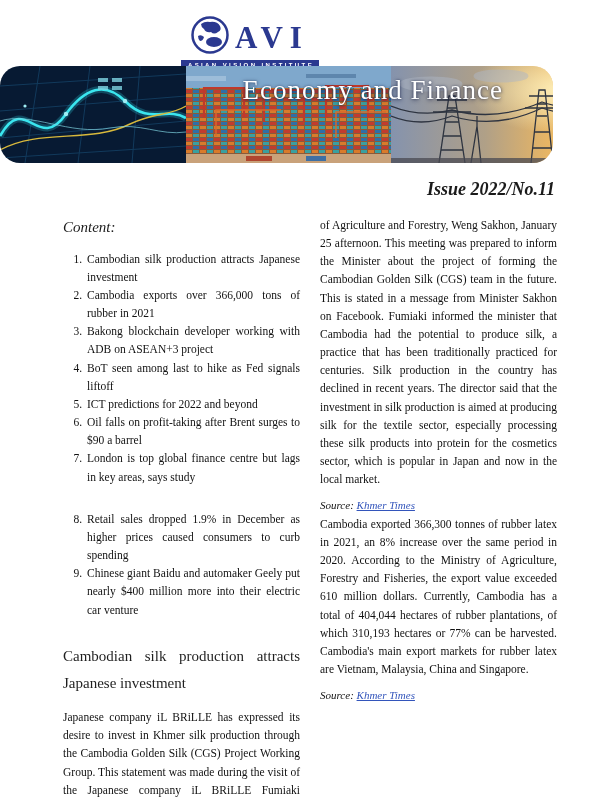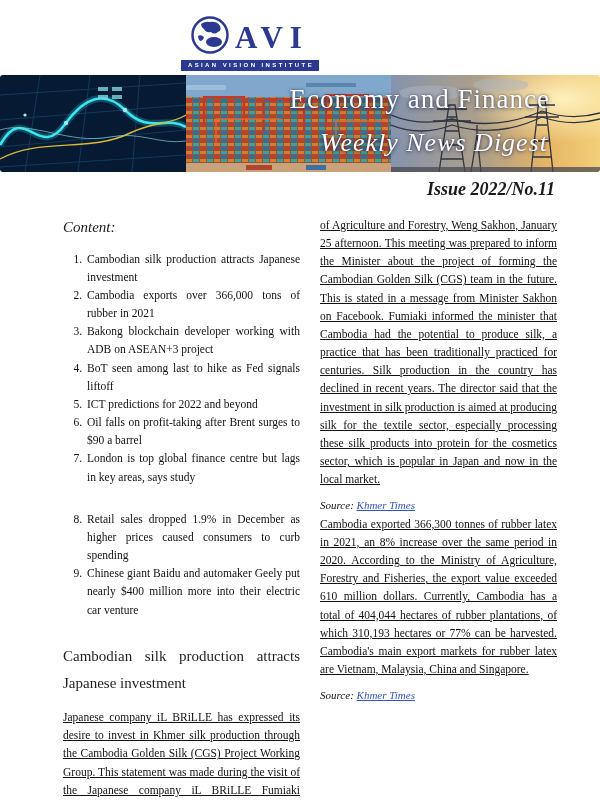--- a/index.html
+++ b/index.html
@@ -10,21 +10,21 @@
   }
 
   
   .logo-wrap { position:absolute; top:16px; left:0; width:500px; display:flex; flex-direction:column; align-items:center; }
   .logo-row { display:flex; align-items:center; gap:6px; }
   .logo-acronym { font-size:31px; font-weight:bold; letter-spacing:7px; color:#2b3990; line-height:1; }
   .logo-bar { margin-top:2px; background:#2b3990; color:#fff; font-family:"Liberation Sans", sans-serif;
     font-size:6px; font-weight:bold; letter-spacing:2.4px; padding:2px 5px 2px 7px; line-height:1.2; }
 
   
-  .banner { position:absolute; top:75px; left:0; width:600px; height:97px; border-radius:3px; overflow:hidden; display:flex; }
+  .banner { position:absolute; top:66px; left:0; width:553px; height:97px; border-radius:20px; overflow:hidden; display:flex; }
   .banner svg { display:block; height:100%; }
   .banner-title {
     position:absolute; top:9px; right:50px; color:#fff; font-size:27px; letter-spacing:1px;
     text-shadow:0 1px 4px rgba(10,20,60,.65), 0 0 2px rgba(10,20,60,.5); white-space:nowrap;
   }
   .banner-subtitle {
     position:absolute; top:53px; right:52px; color:#fff; font-size:26px; font-style:italic; letter-spacing:1px;
     text-shadow:0 1px 4px rgba(10,20,60,.65), 0 0 2px rgba(10,20,60,.5); white-space:nowrap;
   }
 
@@ -35,21 +35,21 @@
   .columns { position:absolute; top:216px; left:63px; width:494px; display:flex; gap:20px; }
   .col { width:237px; font-size:11.5px; line-height:1.58; text-align:justify; }
 
   .content-heading { font-size:15px; margin:0 0 10px 0; font-weight:normal; color:#1a1a1a;font-style:italic; }
   ol.toc { margin:0; padding:0 0 0 22px; }
   ol.toc li { margin:0; padding-left:2px; }
   ol.toc li.gap-before { margin-top:24px; }
 
   h2.article-heading { font-size:15px; font-weight:normal; color:#1f1f1f; line-height:1.85; margin:24px 0 10px 0; text-align:justify; }
   h2.article-heading.first-right { margin-top:32px; }
-  .col p { margin:0 0 2px 0;text-decoration:underline; }
+  .col p { margin:0 0 2px 0; }
   .col .body-start { margin-top:2px; }
 
   .source { font-size:11px; font-style:italic; margin-top:9px; text-align:left; }
   .source a { color:#3355bb; text-decoration:underline; }
 </style>
 </head>
 <body>
 
 <div class="page">
 
@@ -159,21 +159,20 @@
           <path d="M134 42 L168 42 M138 30 L164 30"></path>
           <path d="M0 40 Q30 52 61 44 Q105 56 151 36 Q180 46 209 38"></path>
           <path d="M0 50 Q30 62 61 50 Q105 64 151 42 Q180 52 209 44"></path>
           <path d="M80 97 L86 60 L90 97 M86 60 L86 50"></path>
         </g>
         <rect y="92" width="209" height="5" fill="#4a4a52" opacity="0.75"></rect>
       </svg>
     </span>
 
     <div class="banner-title">Economy and Finance</div>
-    <div class="banner-subtitle">Weekly News Digest</div>
   </div>
 
   <div class="issue">Issue 2022/No.11</div>
 
   <div class="columns">
 
     <div class="col">
       <h3 class="content-heading">Content:</h3>
       <ol class="toc">
         <li><span>Cambodian silk production attracts Japanese investment</span></li>

